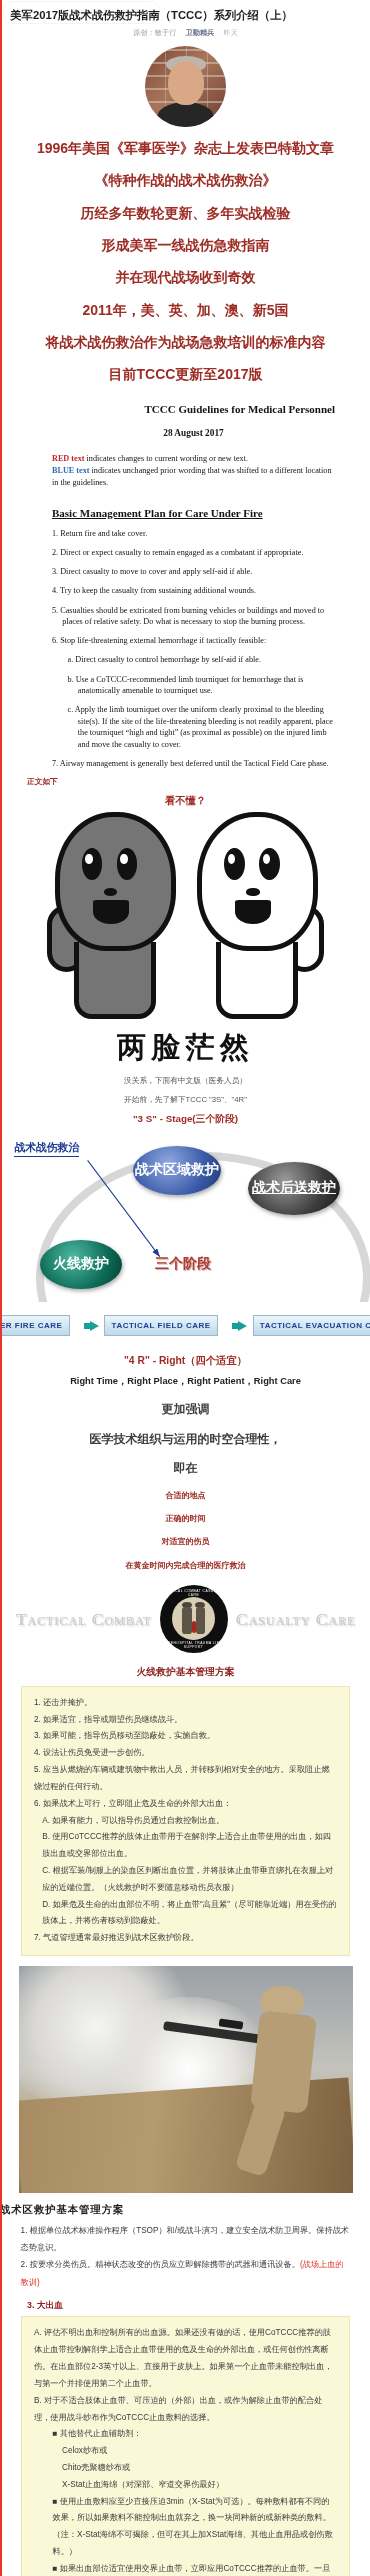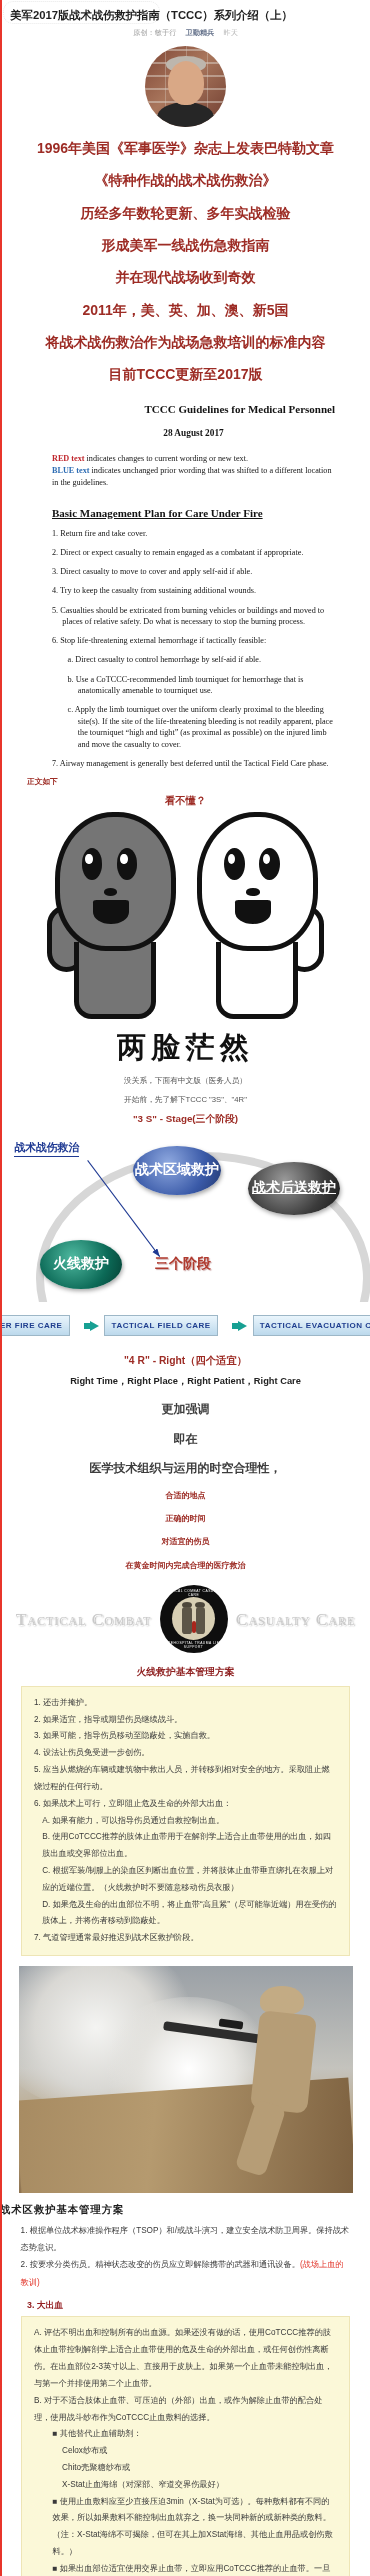--- a/index.html
+++ b/index.html
@@ -268,22 +268,22 @@
     <div class="flow-arrow" style="margin-left:15.5px;"></div>
     <div class="flow-box">TACTICAL FIELD CARE</div>
     <div class="flow-arrow" style="margin-left:15.5px;"></div>
     <div class="flow-box">TACTICAL EVACUATION CARE</div>
   </div>
 
   <div class="fourr-heading">"4 R" - Right（四个适宜）</div>
   <div class="fourr-line">Right Time，Right Place，Right Patient，Right Care</div>
   <div class="center-list">
       <div class="li em">更加强调</div>
+      <div class="li em">医学技术组织与运用的时空合理性，</div>
       <div class="li em">即在</div>
-      <div class="li em">医学技术组织与运用的时空合理性，</div>
       <div class="li emr">合适的地点</div>
       <div class="li emr">正确的时间</div>
       <div class="li emr">对适宜的伤员</div>
       <div class="li emr">在黄金时间内完成合理的医疗救治</div>
     </div>
 
   <div class="banner">
     <div class="banner-side">Tactical Combat</div>
     <div class="badge">
       <div class="ring-top">TACTICAL COMBAT CASUALTY CARE</div>

